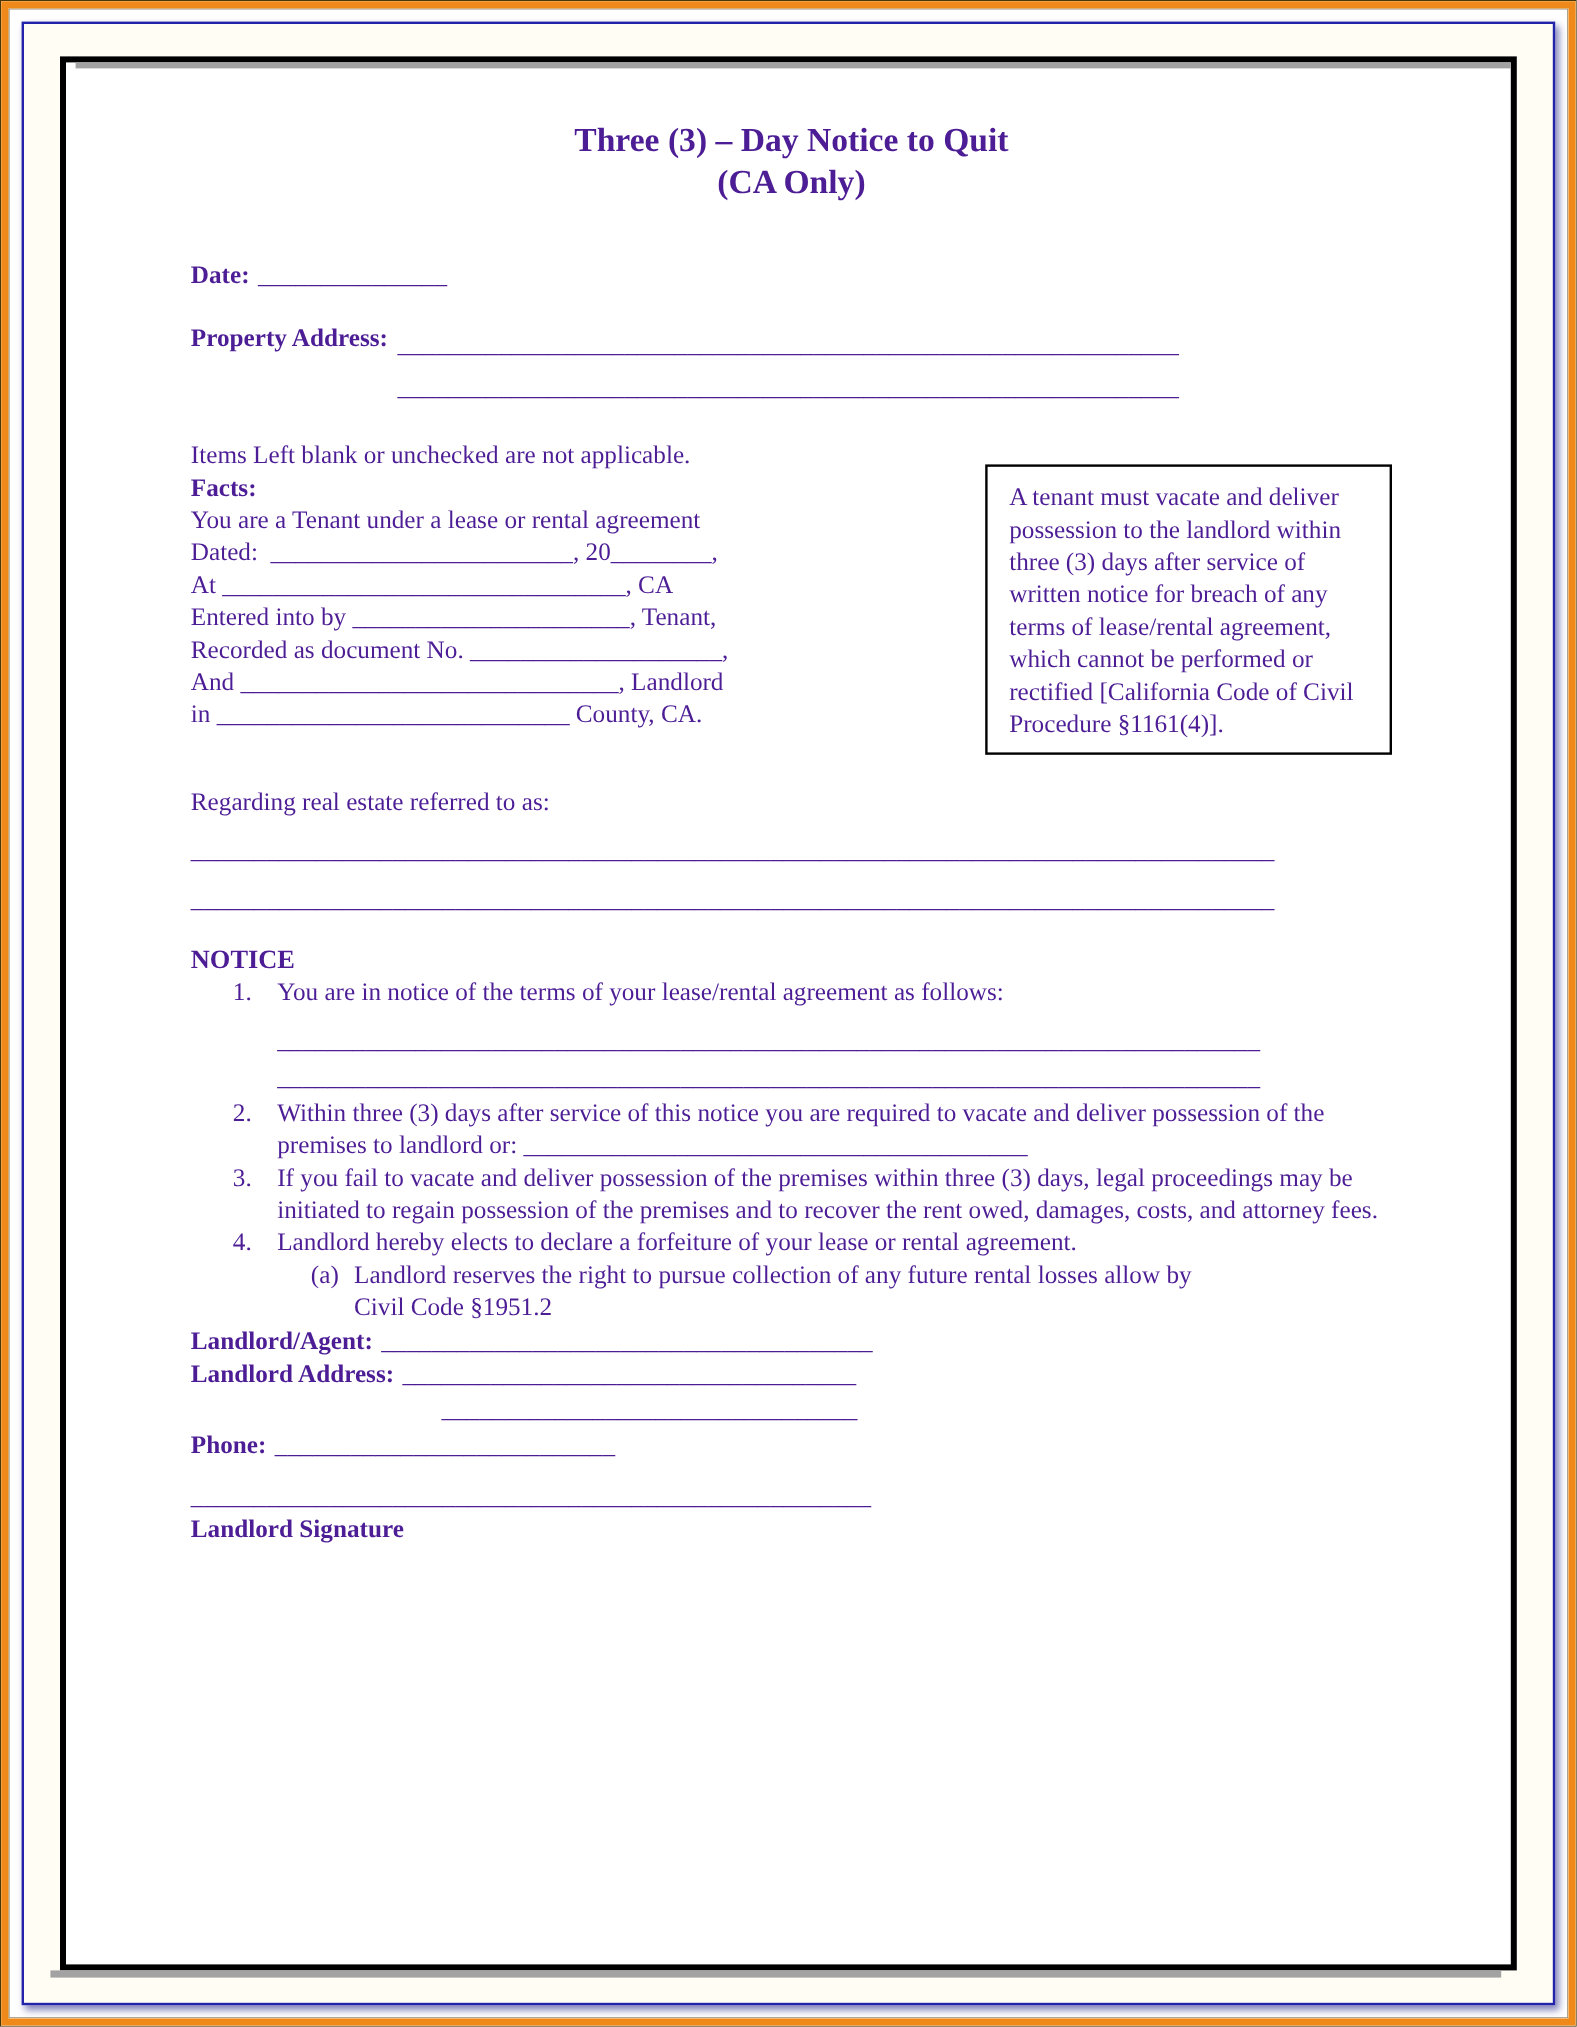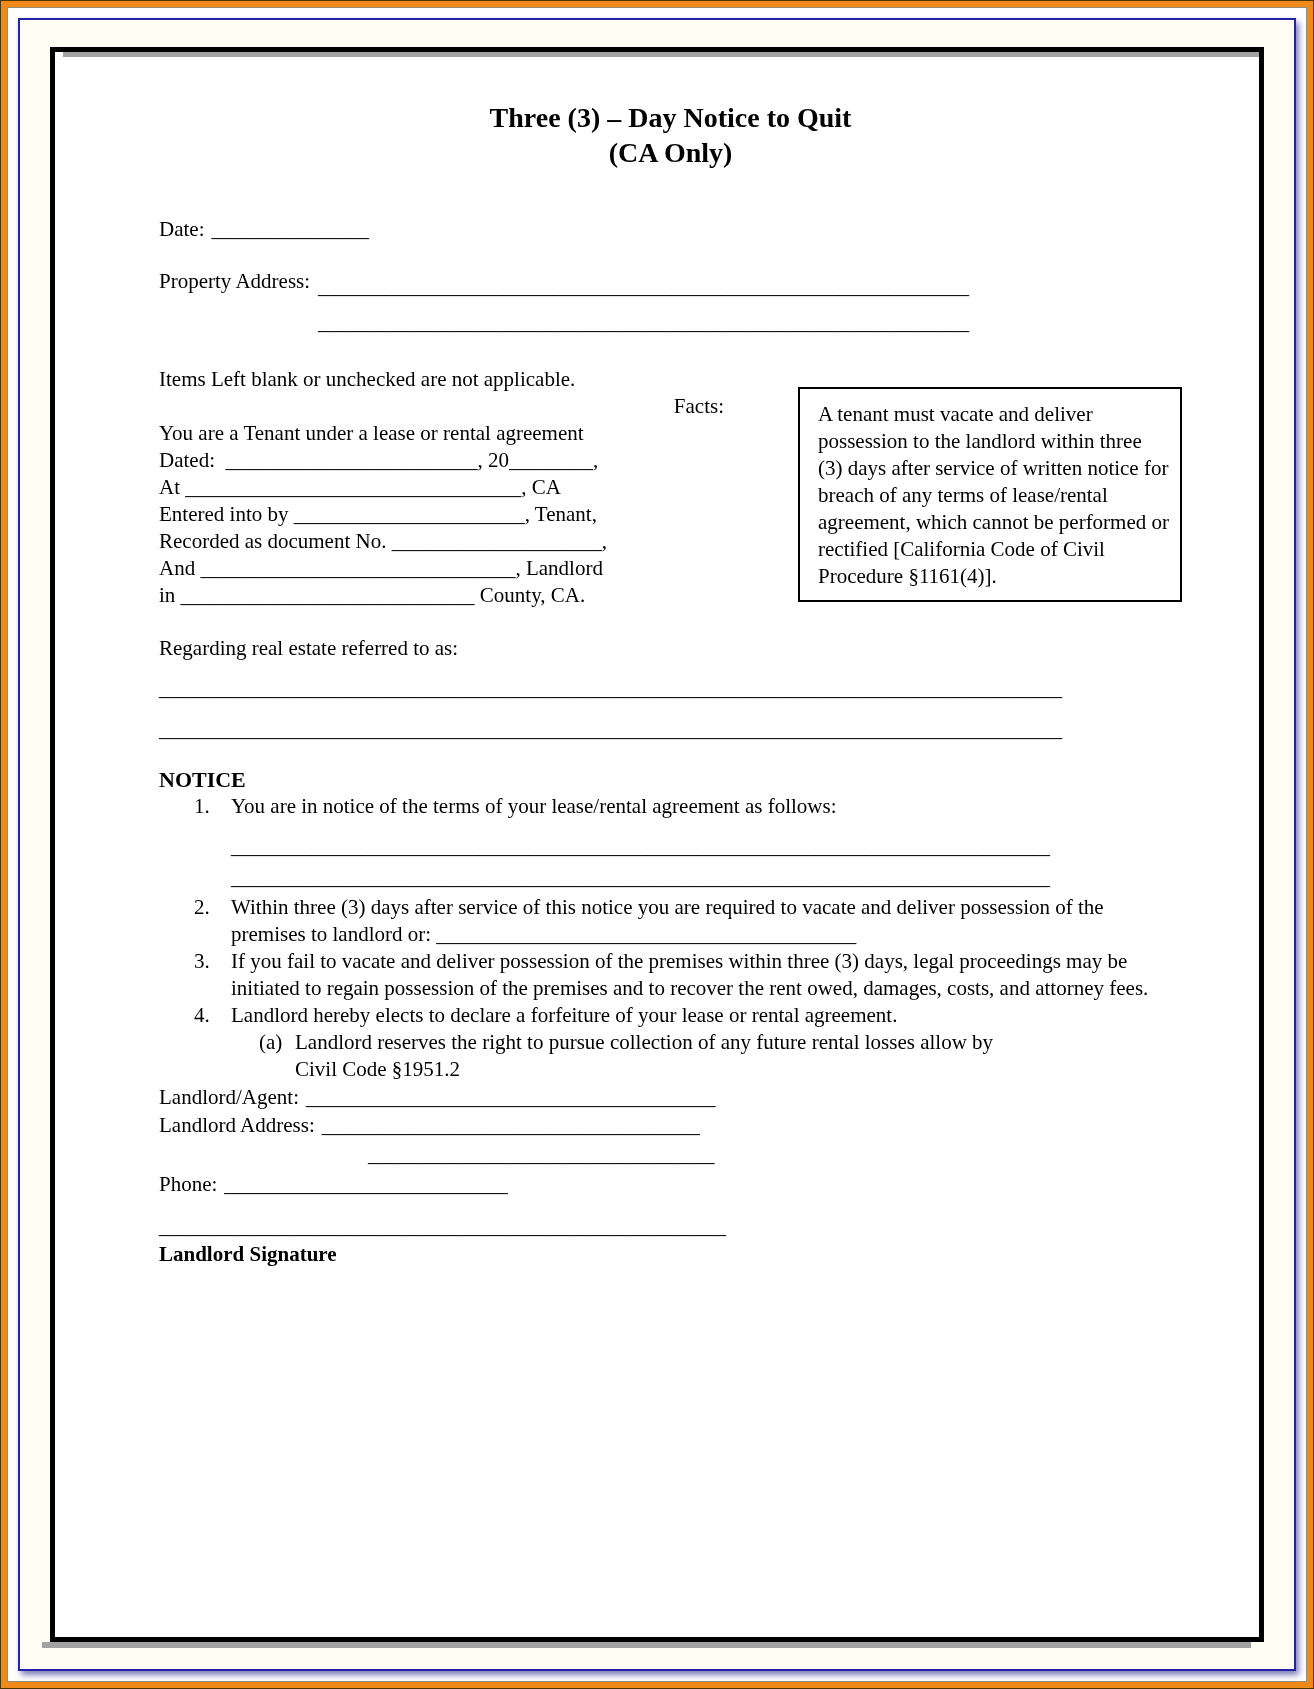--- a/index.html
+++ b/index.html
@@ -19,51 +19,51 @@
     border: 2px solid #2222aa;
     background: #fffdf4;
     box-shadow: 3px 4px 6px rgba(25,25,130,.55);
     padding: 27px 30px;
   }
   .page {
     width: 100%; height: 100%; box-sizing: border-box;
     background: #ffffff;
     border: 5px solid #000000;
     position: relative;
-    padding: 24px 77px 0 104px;
+    padding: 24px 99px 0 104px;
     font-family: "Liberation Serif", "DejaVu Serif", serif;
-    font-size: 21px; color: #000000; line-height: 27px;
+    font-size: 21px; color: #4c1d95; line-height: 27px;
   }
   
   .page::before {
     content: ""; position: absolute; top: 0; left: 8px; right: 0;
     height: 5px; background: #a2a2a2;
   }
   
   .page::after {
     content: ""; position: absolute; bottom: -11px; left: -13px; right: 8px;
     height: 6px; background: #a2a2a2;
   }
-  .b { font-weight: normal; text-align: right; }
+  .b { font-weight: bold; }
   p { margin: 0; }
   .title { font-size: 28px; font-weight: bold; text-align: center;
            margin: 24px 0 0; line-height: 35px; }
   .subtitle { font-size: 28px; font-weight: bold; text-align: center;
               margin: 0; line-height: 35px; }
   .date-row { margin-top: 46px; }
   .date-row .b, .footer-label { margin-right: 7px; }
   .prop-row { margin-top: 25px; display: flex; align-items: flex-start; }
   .prop-row .b { margin-right: 8px; white-space: nowrap; }
   .prop-blanks { line-height: 36px; }
   .note { margin-top: 26px; }
   .facts-flex { display: flex; align-items: flex-start; gap: 36px; }
   .facts-col { width: 565px; }
   .facts-col p { white-space: pre-wrap; }
   .side-box {
-    width: 384px; box-sizing: border-box; margin-left: auto; margin-top: -6px;
+    width: 339px; box-sizing: border-box; margin-left: auto; margin-top: -6px;
     border: 2px solid #000; padding: 12px 10px 10px 18px; line-height: 27px;
   }
   .regarding { margin-top: 26px; }
   .wide-blank { margin-top: 12px; line-height: 29px; white-space: pre; }
   .notice-h { margin-top: 22px; font-weight: bold; font-size: 22px; }
   .n-item { padding-left: 72px; text-indent: -37px; max-width: 922px; }
   .n-item .marker { display: inline-block; width: 37px; text-indent: 0; }
   .item-blank { margin: 12px 0 2px 72px; line-height: 29px; white-space: pre; }
   .item-blank + .item-blank { margin-top: 0; }
   .sub-line1 { padding-left: 136px; text-indent: -36px; max-width: 980px; }

